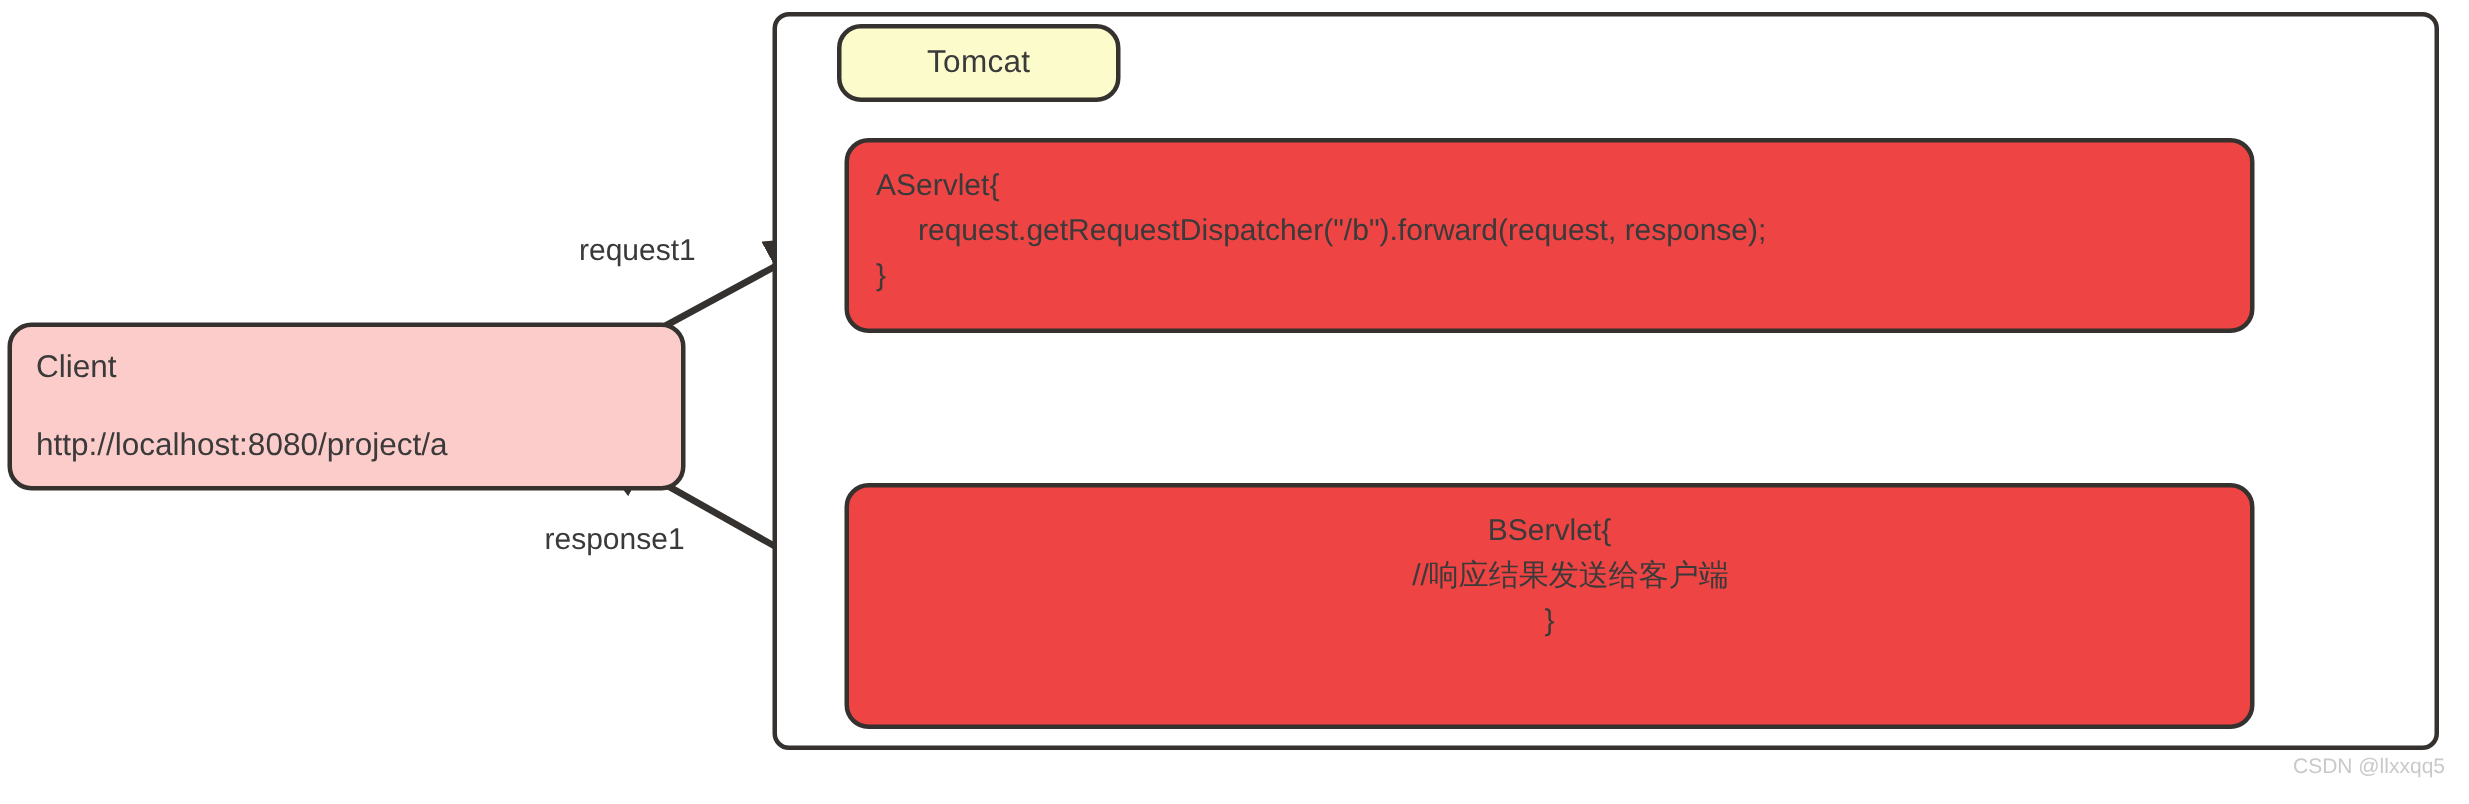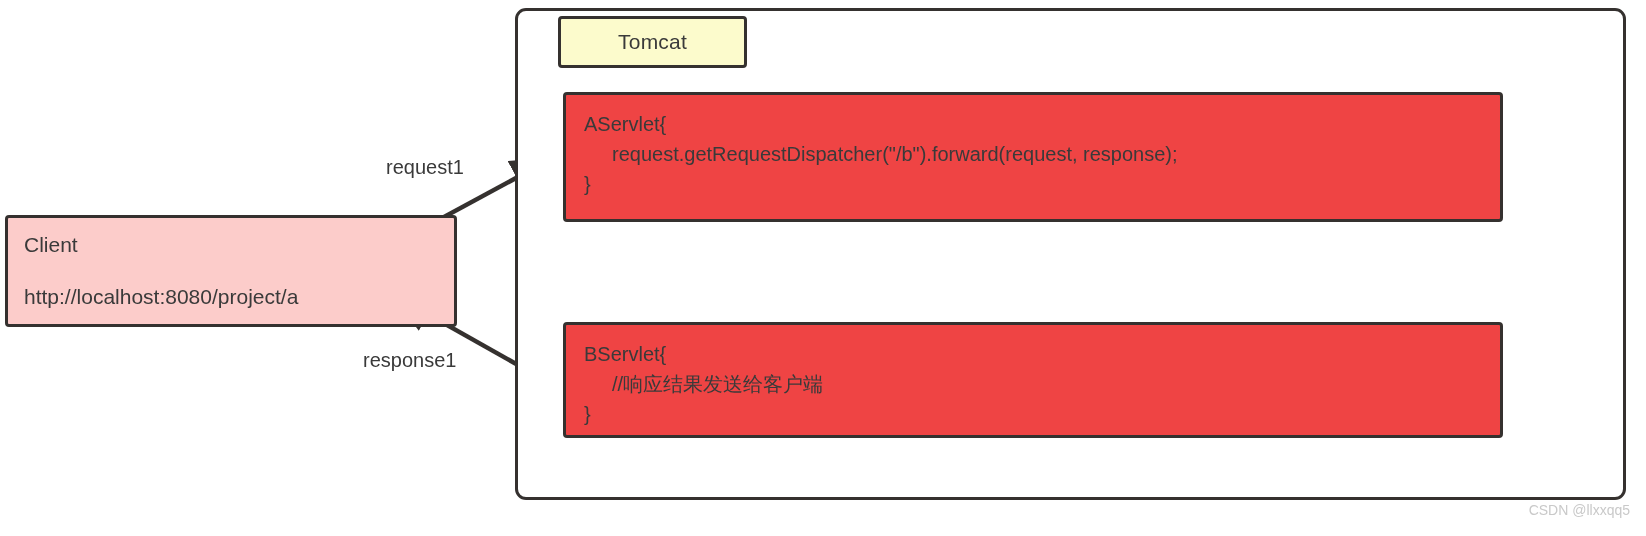--- a/index.html
+++ b/index.html
@@ -23,21 +23,21 @@
     left: 0;
     top: 0;
     width: 1646px;
     height: 536px;
     pointer-events: none;
   }
   .node {
     position: absolute;
     box-sizing: border-box;
     border: 3px solid #35312f;
-    border-radius: 4px;
+    border-radius: 16px;
   }
   
   #tomcat-container {
     left: 515px;
     top: 8px;
     width: 1111px;
     height: 492px;
     background: #ffffff;
     border-radius: 11px;
   }
@@ -65,21 +65,22 @@
   #aservlet-box {
     left: 563px;
     top: 92px;
     width: 940px;
     height: 130px;
   }
   #bservlet-box {
     left: 563px;
     top: 322px;
     width: 940px;
-    height: 116px;
+    height: 164px;
+    text-align: center;
   }
   .code-line {
     font-size: 20px;
     color: #3a3a3a;
     line-height: 30px;
     white-space: pre;
   }
   .code-indent {
     padding-left: 28px;
   }

